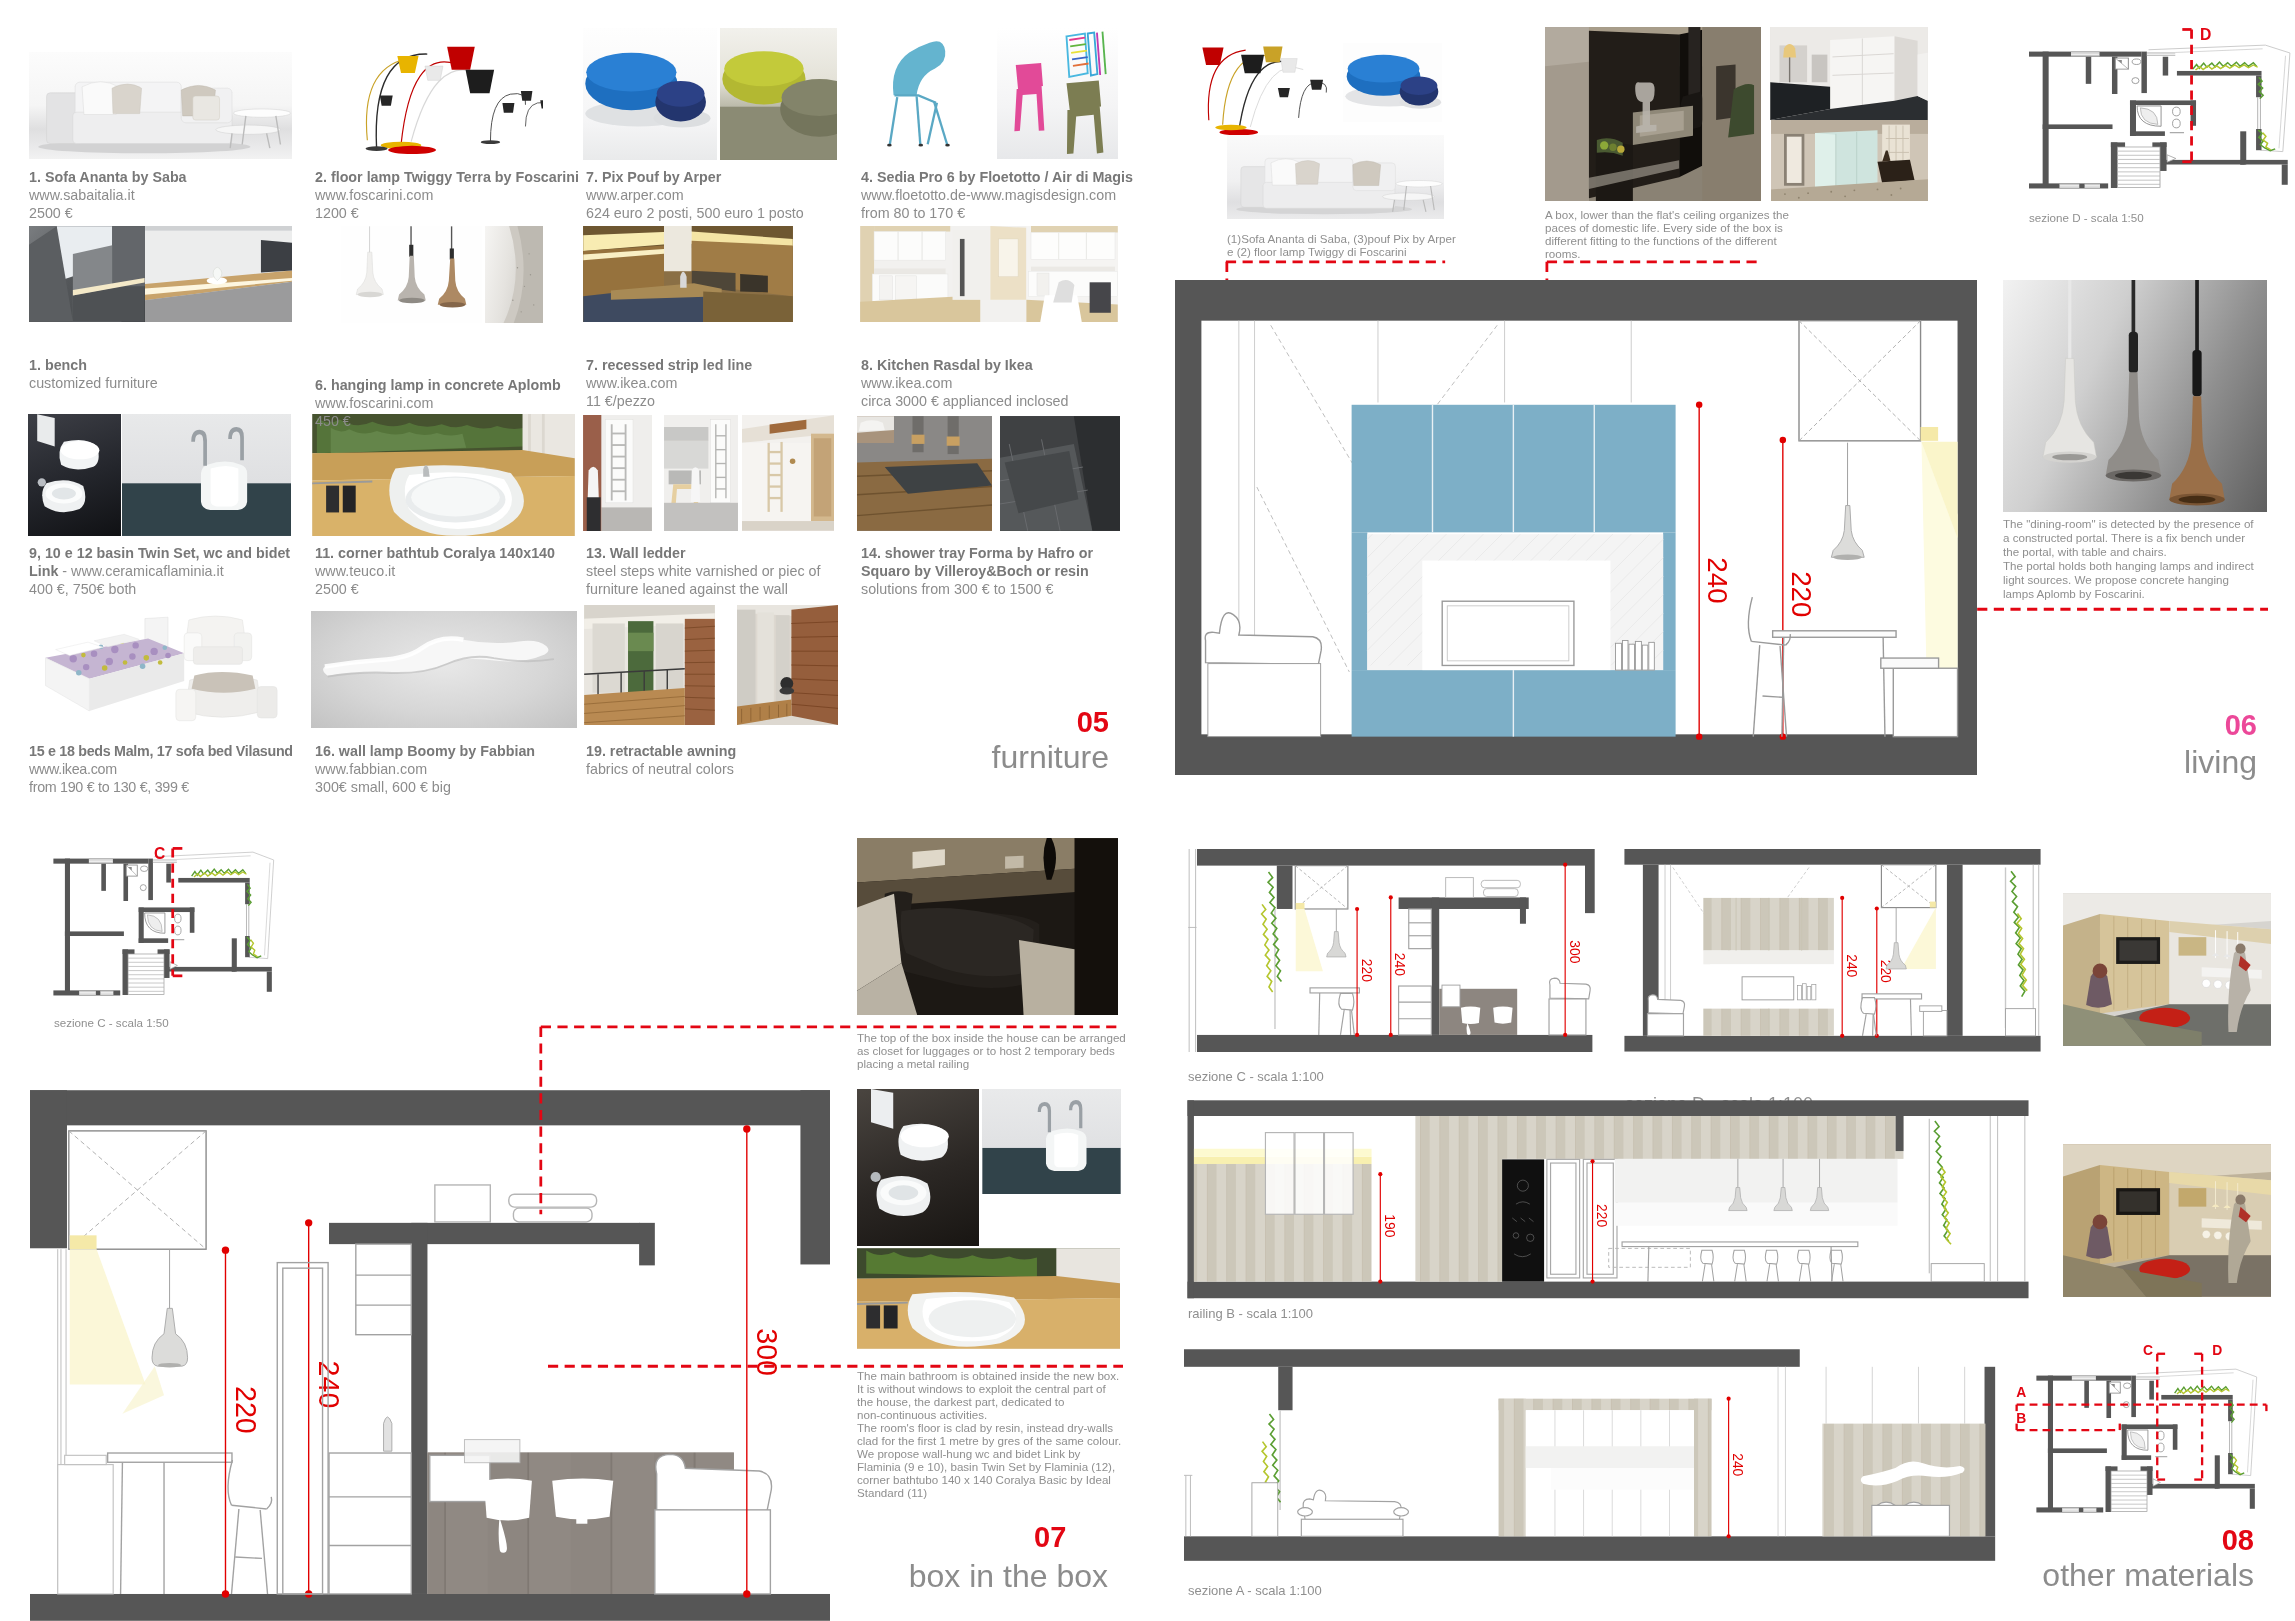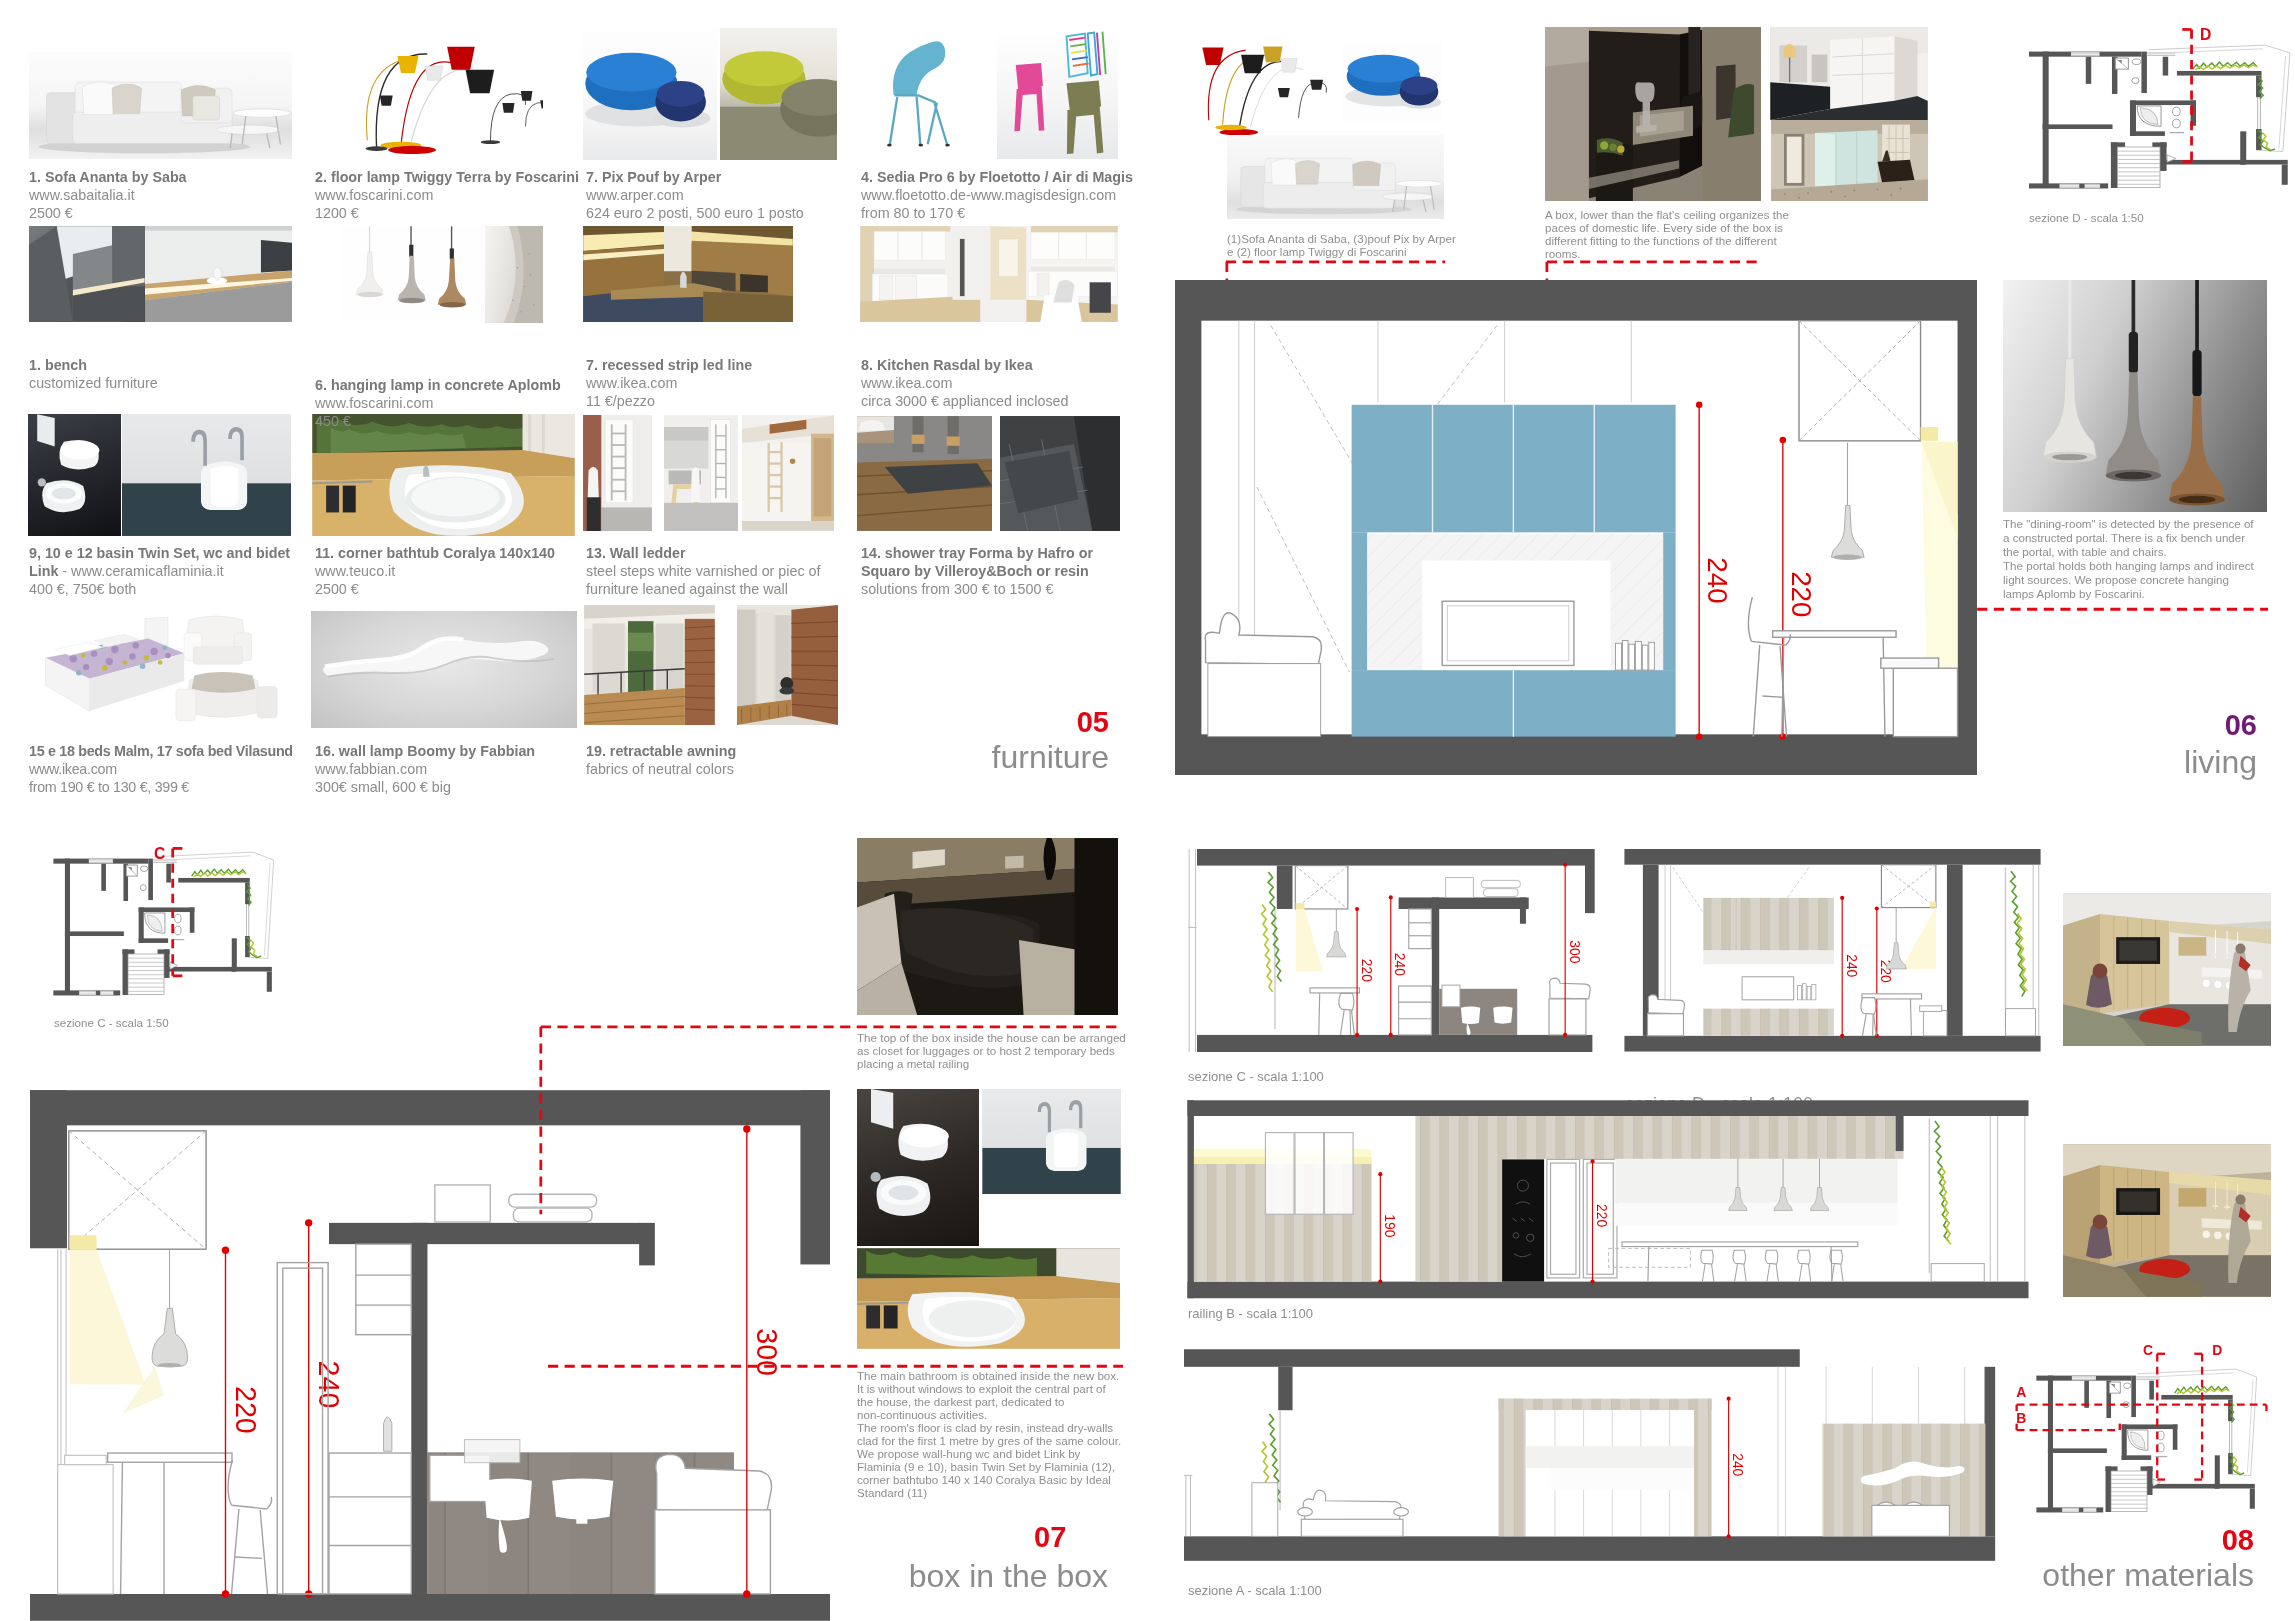--- a/index.html
+++ b/index.html
@@ -806,21 +806,21 @@
   <path d="M411 252 L429 252 L432 348 Q436 406 474 442 L480 476 L360 476 L366 442 Q404 406 408 348 Z" fill="#9a6f48"></path>
   <ellipse cx="420" cy="476" rx="60" ry="13" fill="#7a5534"></ellipse>
   <ellipse cx="420" cy="476" rx="40" ry="8" fill="#452d15"></ellipse>
 </svg>
     </div>
 
 <div class="cap" style="left:2003px;top:517px;line-height:14px">The "dining-room" is detected by the presence of<br>a constructed portal. There is a fix bench under<br>the portal, with table and chairs.<br>The portal holds both hanging lamps and indirect<br>light sources. We propose concrete hanging<br>lamps Aplomb by Foscarini.</div>
 
 <div class="cap" style="left:2029px;top:211px;font-size:11.6px">sezione D - scala 1:50</div>
 
-<div class="abs" style="left:2183px;top:709px;width:74px;text-align:right;color:#701a75;font-weight:bold;font-size:29px">06</div>
+<div class="abs" style="left:2183px;top:709px;width:74px;text-align:right;color:#ec4899;font-weight:bold;font-size:29px">06</div>
 
 <div class="abs" style="left:2118px;top:744px;width:139px;text-align:right;color:#8c8c8c;font-size:32px">living</div>
 
 <div class="abs" style="left:53px;top:842px">
 <svg width="222" height="159" viewBox="0 0 480 345">
 <use href="#plansym"></use>
 </svg>
     </div>
 
 <svg class="abs" style="left:153px;top:844px" width="55" height="139" viewBox="0 0 120 300">

